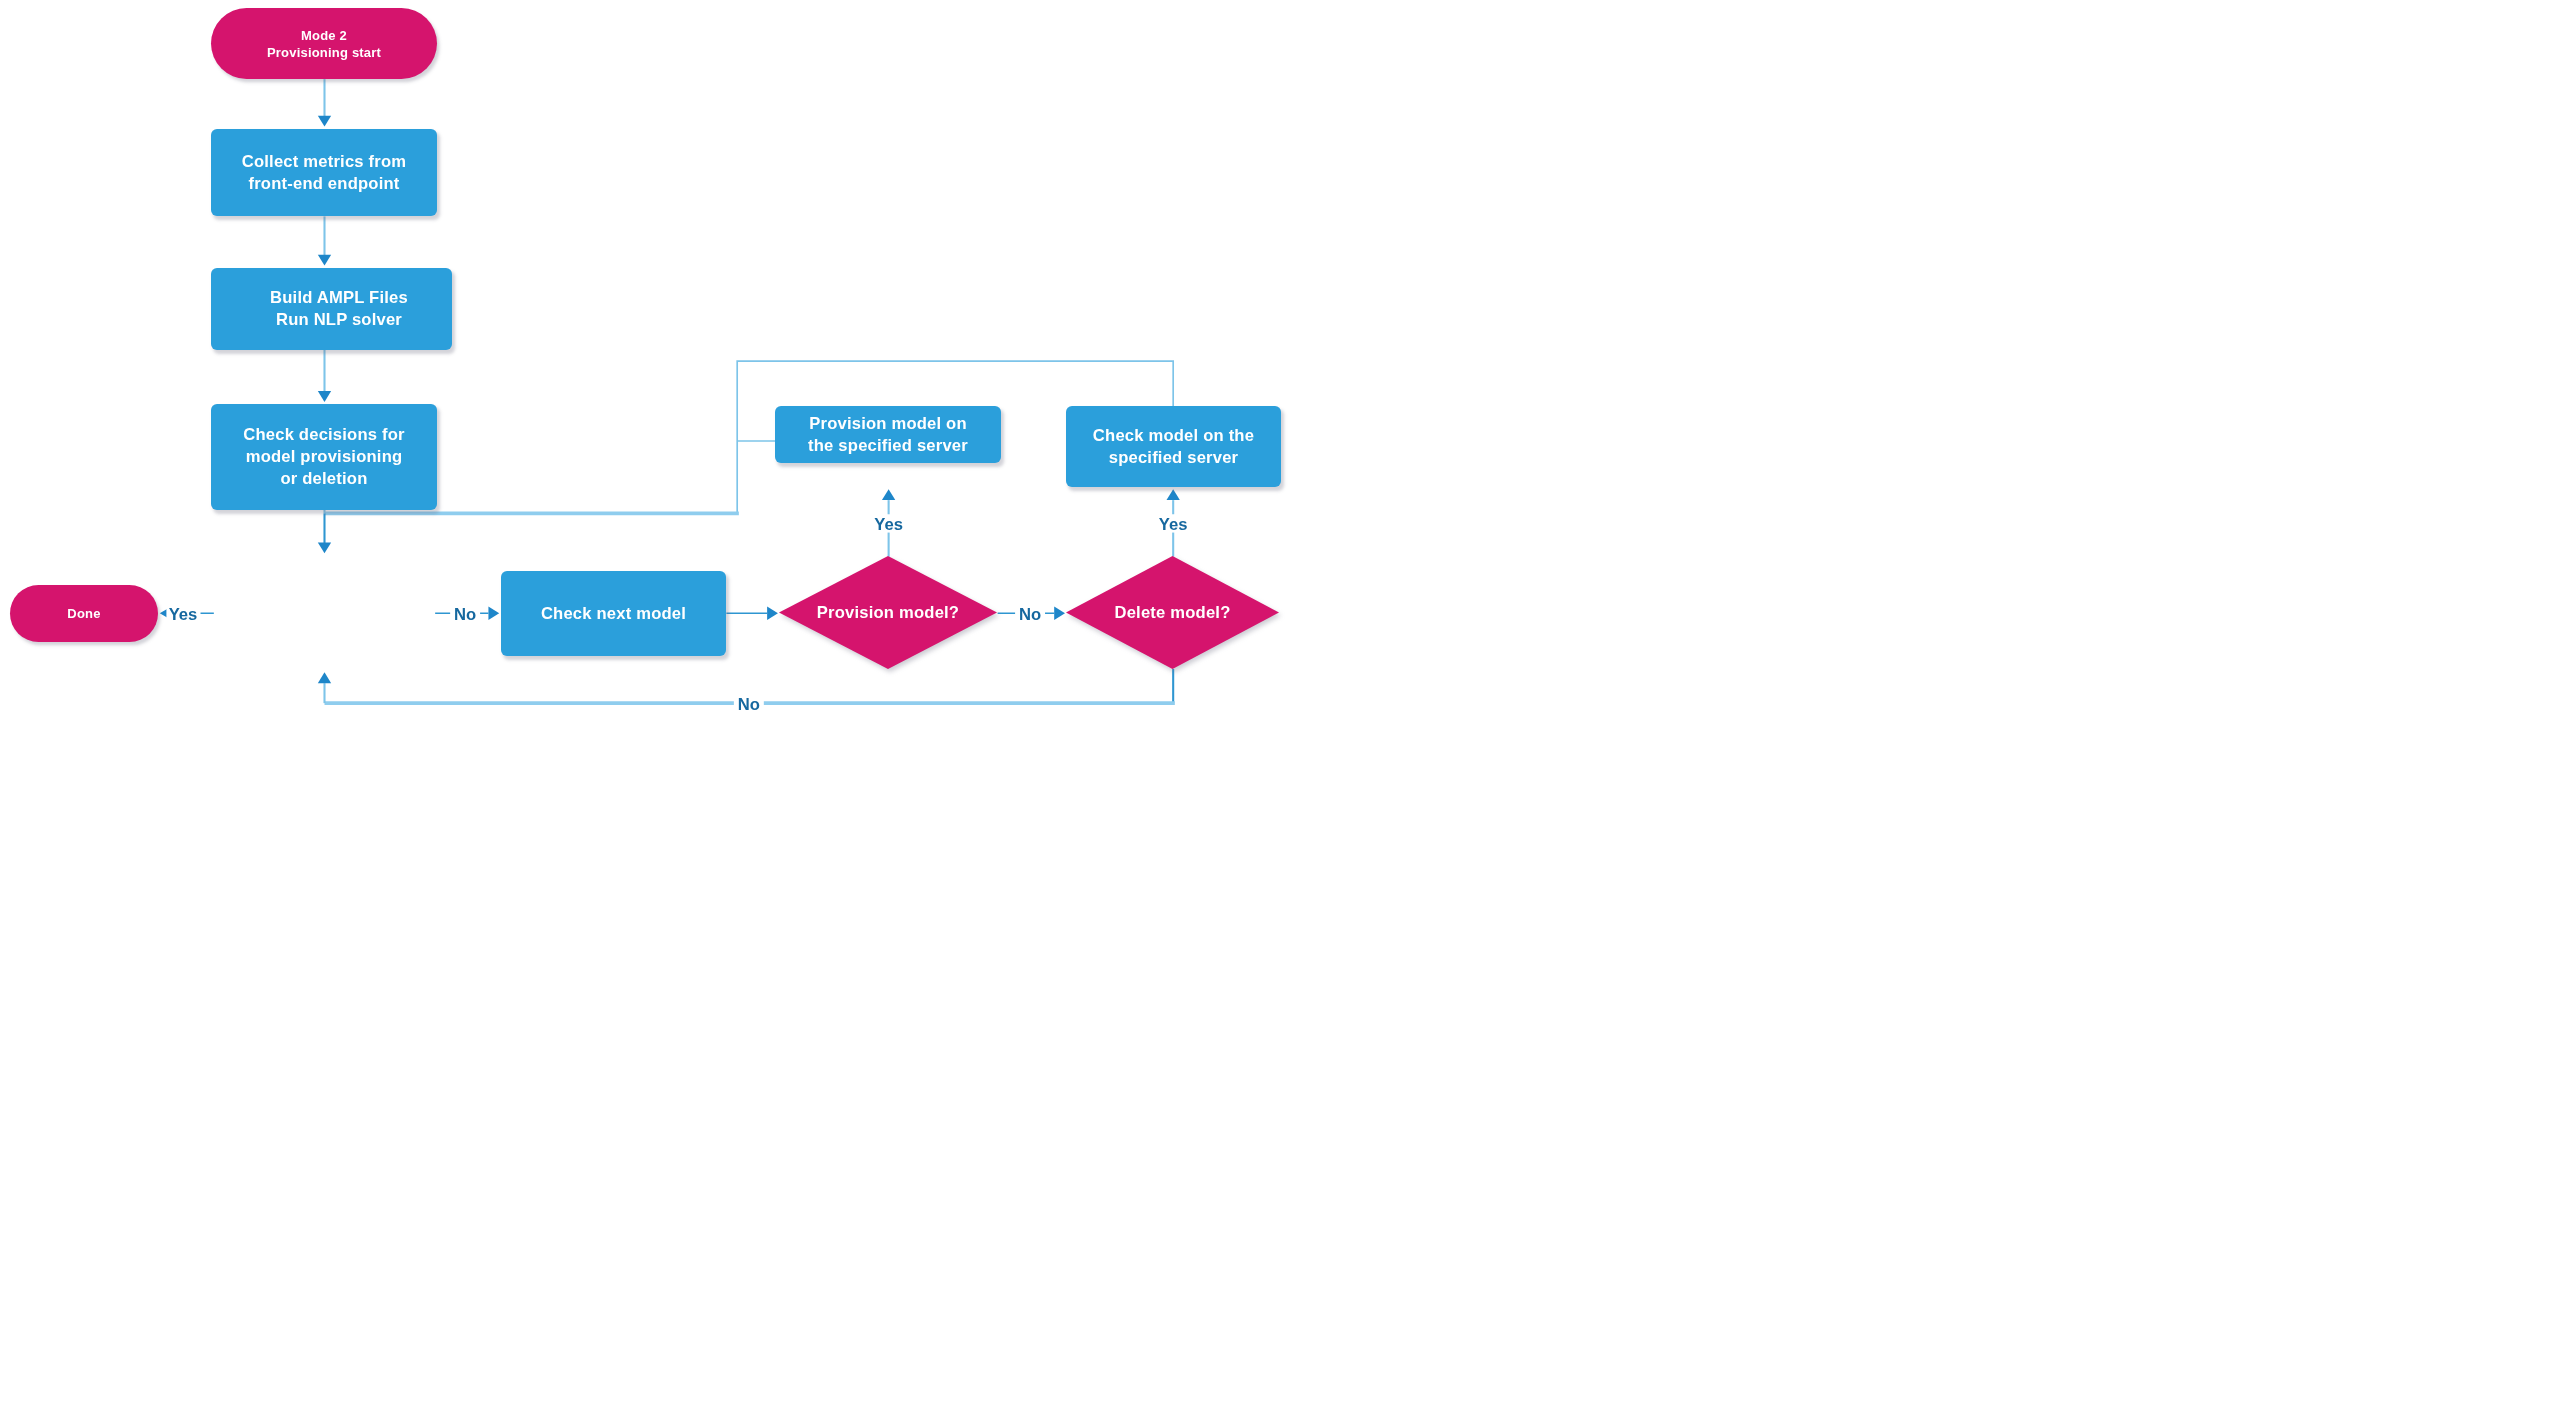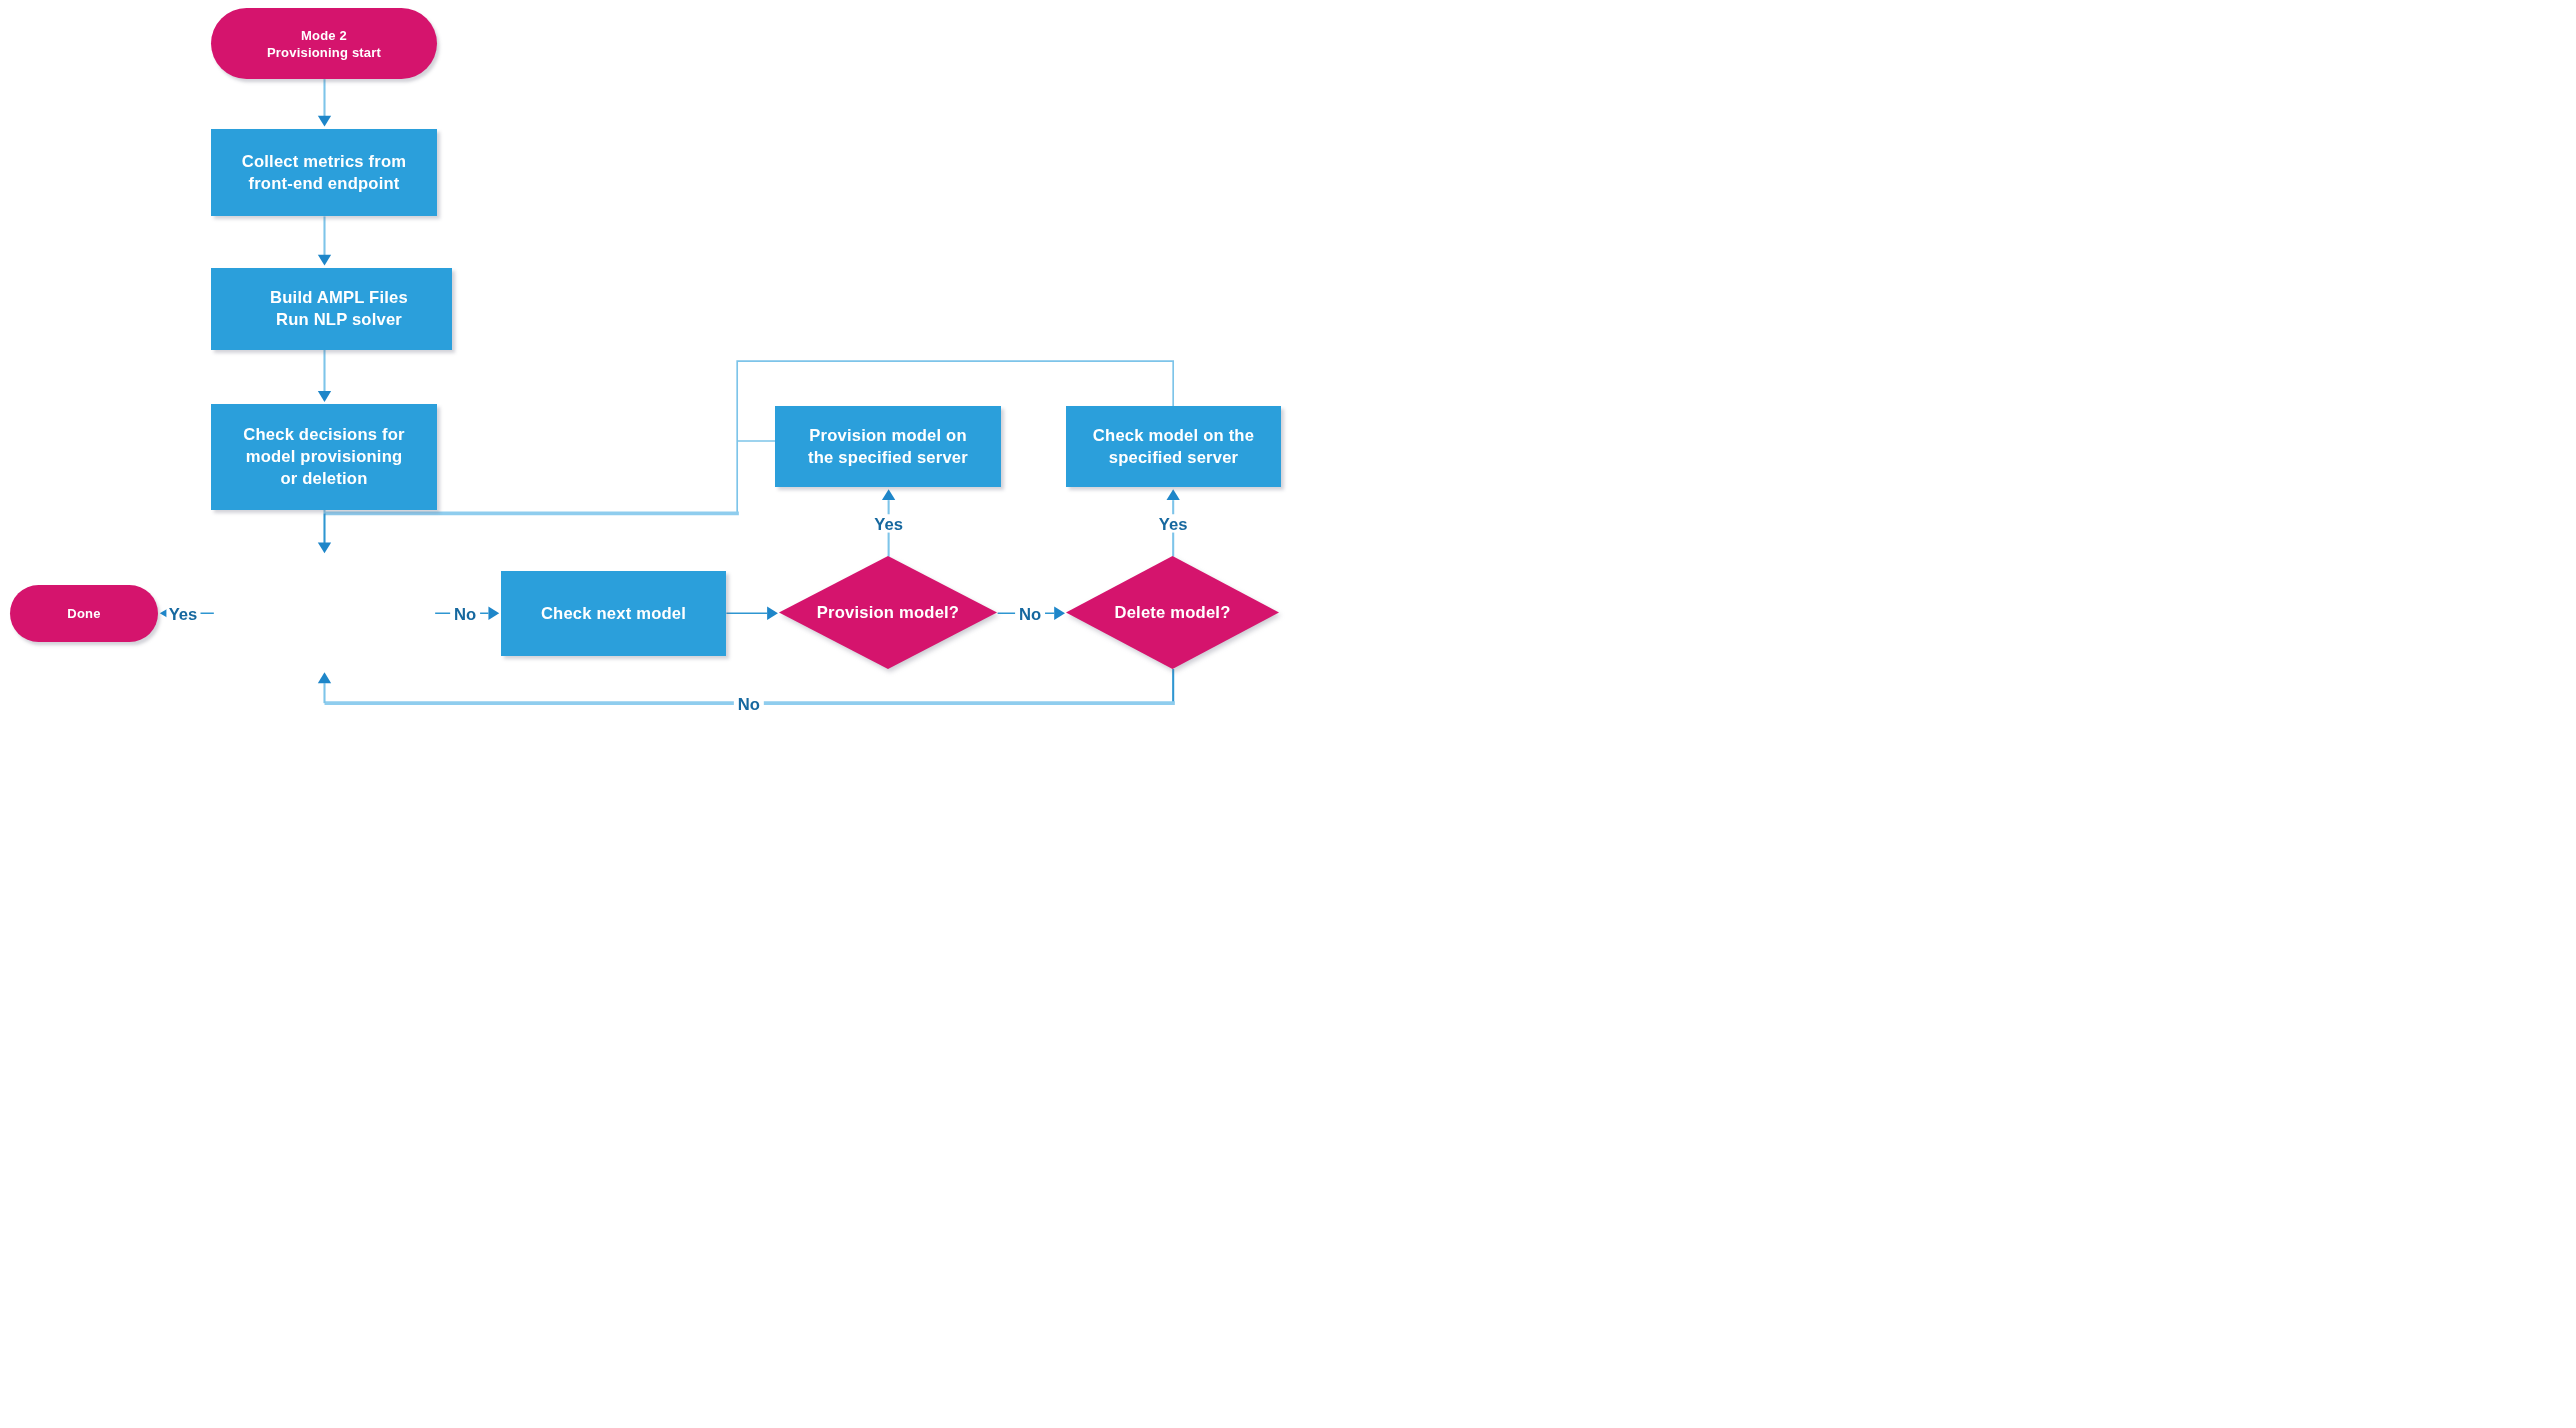--- a/index.html
+++ b/index.html
@@ -18,21 +18,21 @@
     position:relative;width:1288px;height:714px;background:var(--background);
     font-family:"Liberation Sans",sans-serif;overflow:hidden;
   }
   .connectors{position:absolute;left:0;top:0;width:1288px;height:714px;}
   .node{
     position:absolute;display:flex;flex-direction:column;align-items:center;justify-content:center;
     text-align:center;color:var(--shape-text);font-weight:700;font-size:16.6px;line-height:1.32;
     letter-spacing:0.2px;
   }
   .pill{background:var(--shape-pink);border-radius:37px;box-shadow:2.5px 3.3px 3.3px rgba(110,110,130,.30);}
-  .process{background:var(--shape-blue);box-shadow:2.5px 3.3px 3.3px rgba(110,110,130,.30);}
+  .process{background:var(--shape-blue);box-shadow:2.5px 3.3px 3.3px rgba(110,110,130,.30);border-radius:6px;}
   .diamond-wrap{position:absolute;filter:drop-shadow(2.5px 3.3px 2.5px rgba(110,110,130,.35));}
   .diamond{
     width:100%;height:100%;background:var(--shape-pink);
     clip-path:polygon(50% 0,100% 50%,50% 100%,0 50%);
     display:flex;flex-direction:column;align-items:center;justify-content:center;
     text-align:center;color:var(--shape-text);font-weight:700;font-size:16.6px;line-height:1.3;letter-spacing:0.2px;
   }
   .ln{fill:none;stroke:var(--line-light);stroke-width:2.5;}
   .ln-thin{fill:none;stroke:var(--line-light);stroke-width:2;}
   .ln-med{fill:none;stroke:var(--line-medium);stroke-width:2;}
@@ -135,21 +135,21 @@
       <div>Delete model?</div>
     </div>
   </div>
 
   <div class="diamond-wrap" style="left:779px;top:556px;width:218px;height:113px;">
     <div class="diamond">
       <div>Provision model?</div>
     </div>
   </div>
 
-  <div class="node process" style="left:775px;top:406px;width:226px;height:81px;">
+  <div class="node process" style="left:775px;top:406px;width:226px;height:57px;">
     <div>Provision model on</div>
     <div>the specified server</div>
   </div>
 
   <div class="node process" style="left:1066px;top:406px;width:215px;height:81px;">
     <div>Check model on the</div>
     <div>specified server</div>
   </div>
 
 </div>

